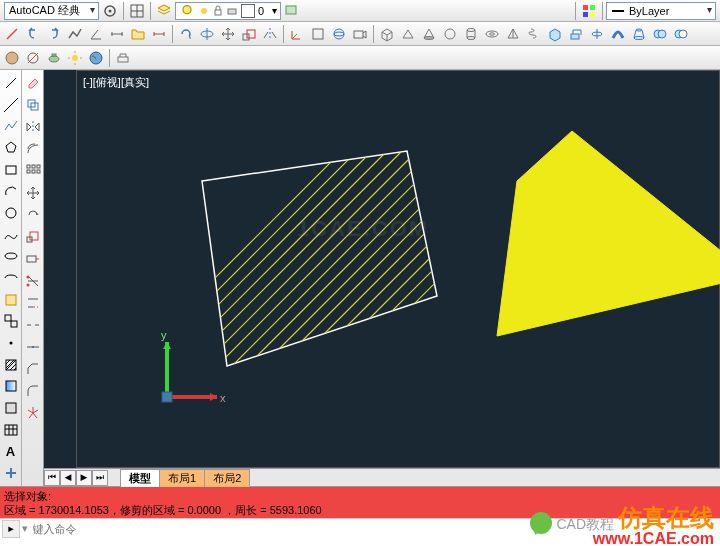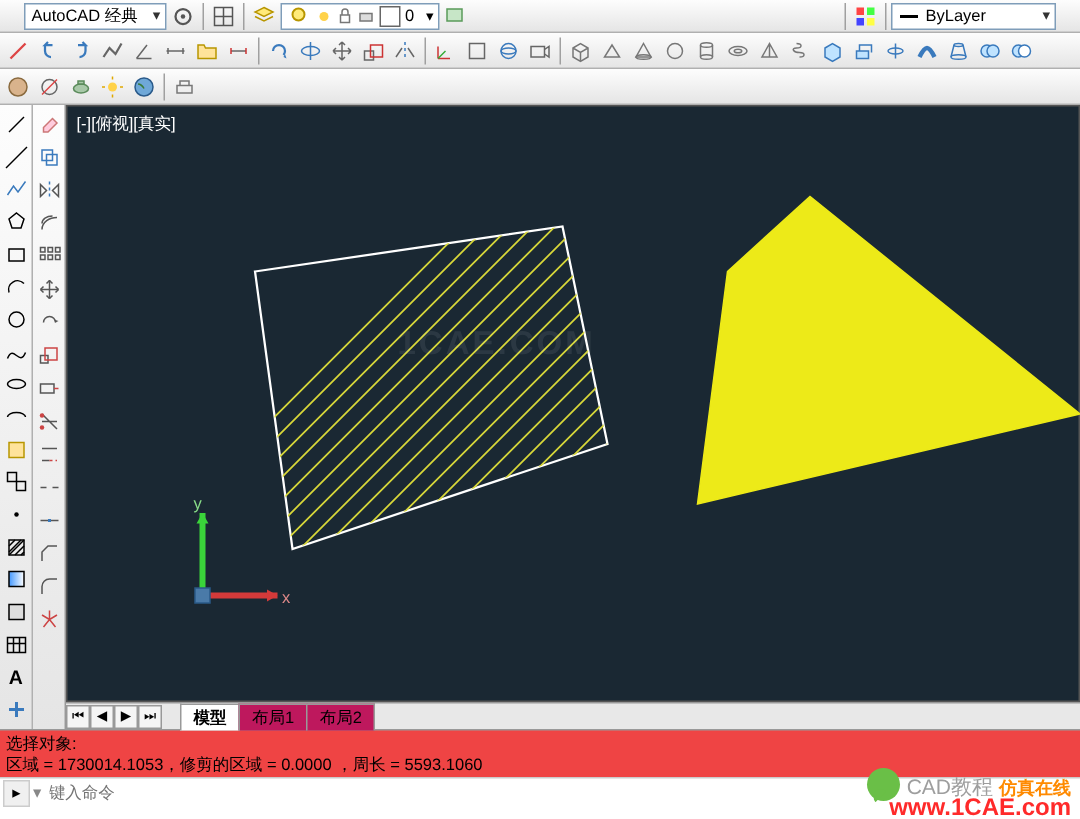--- a/index.html
+++ b/index.html
@@ -1,44 +1,44 @@
 <!DOCTYPE html>
 <html><head>
 <meta charset="utf-8">
 <style>
 *{margin:0;padding:0;box-sizing:border-box;font-family:"Microsoft YaHei",SimSun,Arial,sans-serif;font-size:11px;}
 body{background:#f0f0f0;width:720px;height:546px;overflow:hidden;position:relative;}
-.topbar{display:flex;align-items:center;height:22px;background:linear-gradient(#fdfdfd,#e5e5e5);border-bottom:1px solid #b0b0b0;padding:0 16px;gap:1px;}
+.topbar{display:flex;align-items:center;height:22px;background:linear-gradient(#fdfdfd,#e5e5e5);border-bottom:1px solid #b0b0b0;padding:0 4px;gap:1px;}
 .dropdown{background:#fff;border:1px solid #7f9db9;height:18px;padding:0 18px 0 4px;display:flex;align-items:center;position:relative;min-width:90px;}
 .dropdown::after{content:"▾";position:absolute;right:3px;top:1px;font-size:10px;color:#333;}
 .iconbtn{width:20px;height:20px;display:flex;align-items:center;justify-content:center;border:1px solid transparent;border-radius:2px;cursor:pointer;}
 .sep{width:1px;height:18px;background:#a0a0a0;margin:0 2px;}
 .toolbar2{display:flex;align-items:center;height:24px;background:linear-gradient(#fdfdfd,#e5e5e5);border-bottom:1px solid #b0b0b0;padding:0 2px;gap:1px;flex-wrap:nowrap;}
 .ribbon3{display:flex;align-items:center;height:24px;background:linear-gradient(#fdfdfd,#e5e5e5);border-bottom:1px solid #b0b0b0;padding:0 2px;gap:1px;}
 .main{display:flex;height:calc(546px - 22px - 24px - 24px - 60px);}
 .leftbar{width:22px;background:linear-gradient(#fdfdfd,#e5e5e5);border-right:1px solid #b0b0b0;display:flex;flex-direction:column;align-items:center;gap:2px;padding:3px 0;}
 .leftbar2{width:22px;background:linear-gradient(#fdfdfd,#e5e5e5);border-right:1px solid #999;display:flex;flex-direction:column;align-items:center;gap:2px;padding:3px 0;}
 .canvas-wrap{flex:1;display:flex;flex-direction:column;background:#1a2833;}
-.canvas{flex:1;background:#1a2833;position:relative;border:1px solid #555;}
+.canvas{flex:1;background:#1a2833;position:relative;border:1px solid #555;margin-left:32px;}
 .view-label{position:absolute;top:4px;left:6px;color:#fff;font-size:11px;}
 .tabs{height:18px;background:#e8e8e8;display:flex;align-items:center;border-top:1px solid #999;}
 .tabnav{display:flex;gap:0;}
 .tabnav button{width:16px;height:16px;background:#f5f5f5;border:1px solid #999;font-size:9px;line-height:1;}
-.tab{padding:1px 8px;background:#be185d;border:1px solid #999;border-bottom:none;margin-left:-1px;font-size:11px;}
+.tab{padding:1px 8px;background:#fdba74;border:1px solid #999;border-bottom:none;margin-left:-1px;font-size:11px;}
 .tab.active{background:#fff;font-weight:bold;margin-left:12px;}
 .footer{height:60px;background:#fff;}
 .cmdout{background:#ef4444;border-top:1px solid #999;padding:2px 4px;font-size:11px;color:#000;line-height:14px;height:32px;overflow:hidden;}
 .cmdline{display:flex;align-items:center;height:20px;background:#fff;border-top:1px solid #ccc;}
 .cmdprompt{width:18px;height:18px;background:#f0f0f0;border:1px solid #ccc;display:flex;align-items:center;justify-content:center;margin:0 2px;}
 .cmdinput{flex:1;border:none;outline:none;font-size:11px;padding:2px;color:#888;}
 .watermark{position:absolute;right:6px;bottom:12px;display:flex;align-items:flex-end;gap:4px;pointer-events:none;}
 .watermark .chat{width:22px;height:22px;background:#6abf47;border-radius:50%;position:relative;}
 .watermark .chat::before{content:"";position:absolute;width:10px;height:10px;background:#6abf47;bottom:-2px;left:4px;border-radius:50%;clip-path:polygon(0 0,100% 0,0 100%);}
 .wm-text1{color:#9e9e9e;font-size:14px;}
-.wm-text2{color:#ff8a00;font-size:12px;font-weight:bold;}
+.wm-text2{color:#ff8a00;font-size:24px;font-weight:bold;}
 .wm-text3{color:#ff2a2a;font-size:16px;font-weight:bold;}
 .brand-side{position:absolute;right:2px;top:150px;writing-mode:vertical-rl;color:#fff;font-size:13px;letter-spacing:2px;}
 svg.ico{width:16px;height:16px;}
 .color-swatch{width:14px;height:14px;border:1px solid #666;}
 .layer-box{display:flex;align-items:center;gap:3px;background:#fff;border:1px solid #7f9db9;height:18px;padding:0 16px 0 3px;position:relative;min-width:100px;}
 .layer-box::after{content:"▾";position:absolute;right:3px;font-size:10px;}
 .hatched{position:absolute;left:80px;top:70px;}
 .solid{position:absolute;left:400px;top:55px;}
 .ucs{position:absolute;left:70px;bottom:50px;}
 </style>

